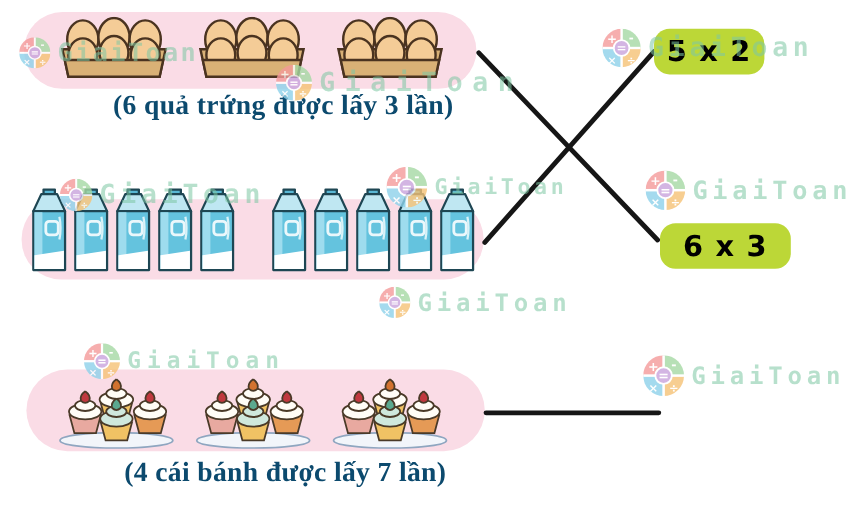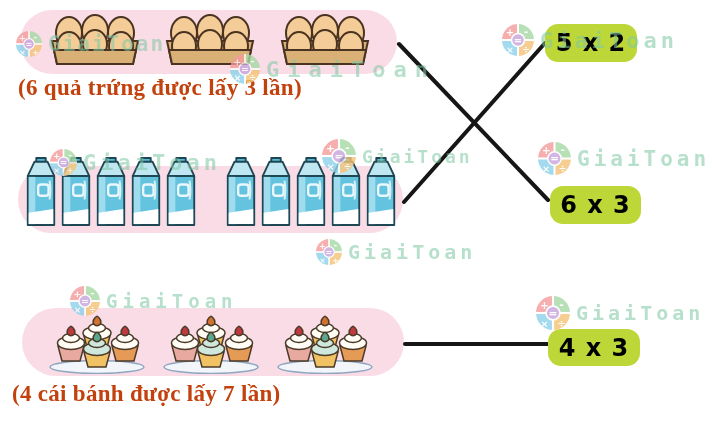--- a/index.html
+++ b/index.html
@@ -13,32 +13,32 @@
   #pill-cakes{left:22px;top:308px;width:382px;height:68px;border-radius:34px;}
 
   
   .row{position:absolute;display:flex;z-index:2;}
   #row-eggs{left:45px;top:14px;gap:15px;}
   #row-milk{left:24px;top:155px;gap:26px;}
   #row-cakes{left:45px;top:312px;gap:10px;}
   .milk-group{display:flex;gap:1px;}
 
   
-  .caption{position:absolute;z-index:2;text-align:left;color:#c2410c;
+  .caption{position:absolute;z-index:2;text-align:right;color:#0c4a6e;
            font:bold 23px "Liberation Serif","DejaVu Serif",serif;letter-spacing:.3px;}
   #cap-eggs{left:18px;top:75px;width:360px;}
   #cap-milk{left:2px;top:236px;width:368px;}
   #cap-cakes{left:12px;top:381px;width:360px;}
 
   
   .answer{position:absolute;z-index:4;display:flex;align-items:center;justify-content:center;
           background:var(--answer-green,#bcd737);border-radius:13px;
           font:bold 24px "DejaVu Sans",sans-serif;color:#000000;letter-spacing:1px;}
   #ans-0{left:545px;top:24px;width:92px;height:38px;}
-  #ans-1{left:550px;top:186px;width:91px;height:38px;}
+  #ans-1{left:550px;top:186px;width:109px;height:38px;}
   #ans-2{left:548px;top:329px;width:92px;height:37px;}
 
   
   #lines{position:absolute;left:0;top:0;z-index:3;pointer-events:none;}
 
   
   .wm{position:absolute;z-index:6;display:flex;align-items:center;gap:6px;
       pointer-events:none;}
   .wm-text{font-family:"DejaVu Sans Mono",monospace;font-weight:bold;
            color:var(--watermark-teal,#7ec8a4);opacity:.55;white-space:nowrap;}
@@ -182,21 +182,20 @@
       <svg width="104" height="62" viewBox="0 0 104 62">
         <use href="#cake-plate-g"></use>
       </svg>
     </div>
 
   <div class="caption" id="cap-eggs">(6 quả trứng được lấy 3 lần)</div>
   <div class="caption" id="cap-cakes">(4 cái bánh được lấy 7 lần)</div>
 
   <div class="answer" id="ans-0">5 x 2</div>
   <div class="answer" id="ans-1">6 x 3</div>
-  <div class="answer" id="ans-2">4 x 3</div>
 
   <svg id="lines" width="712" height="425">
     <line x1="399" y1="44" x2="548" y2="200" stroke="#161616" stroke-width="4" stroke-linecap="round"></line>
     <line x1="404" y1="202" x2="545" y2="43" stroke="#161616" stroke-width="4" stroke-linecap="round"></line>
     <line x1="405" y1="344" x2="549" y2="344" stroke="#161616" stroke-width="4" stroke-linecap="round"></line>
   </svg>
 
   <div class="wm" style="left:16px;top:31px">
     <svg class="wm-logo" width="26" height="26" viewBox="0 0 32 32">
         <use href="#wmlogo"></use>

